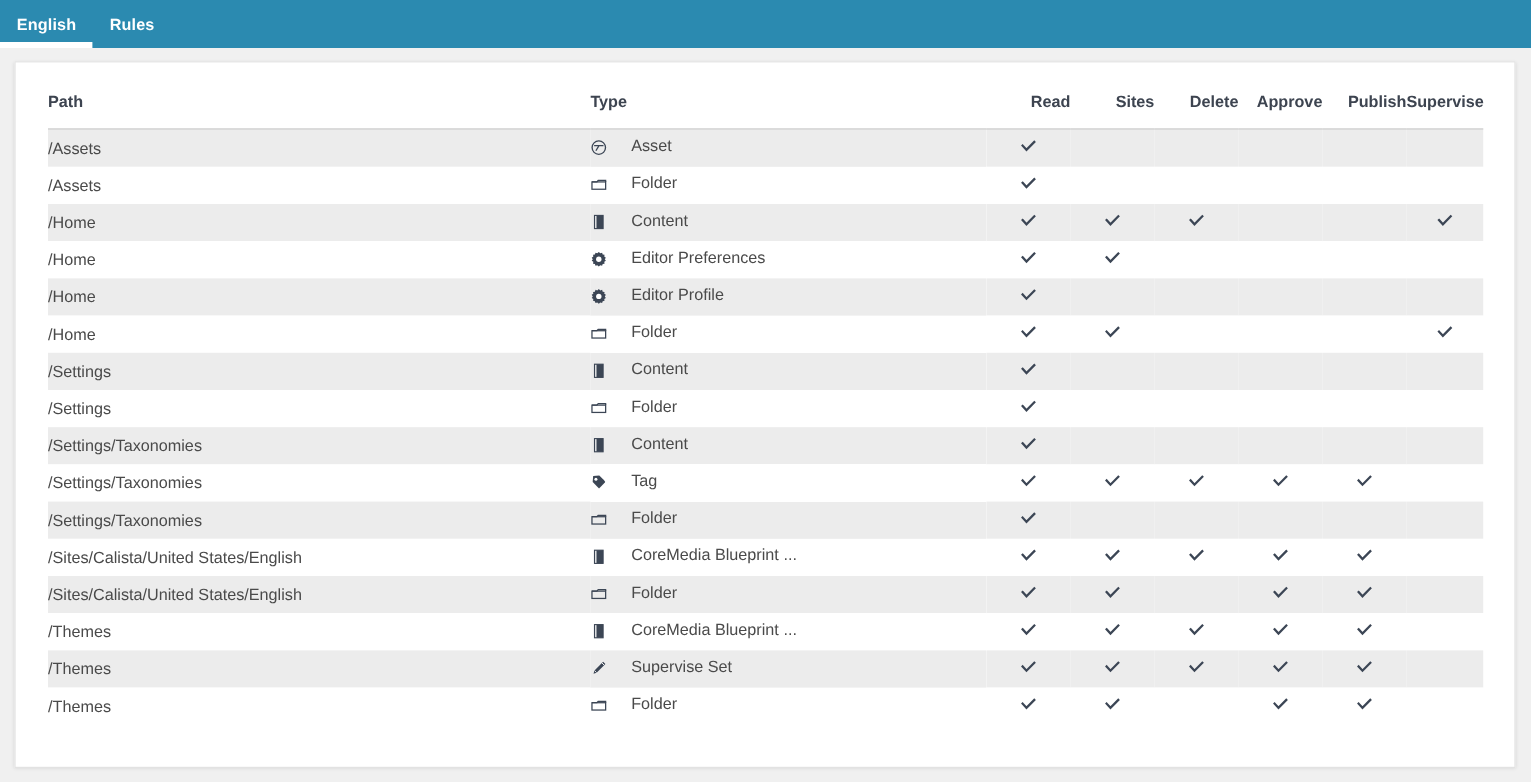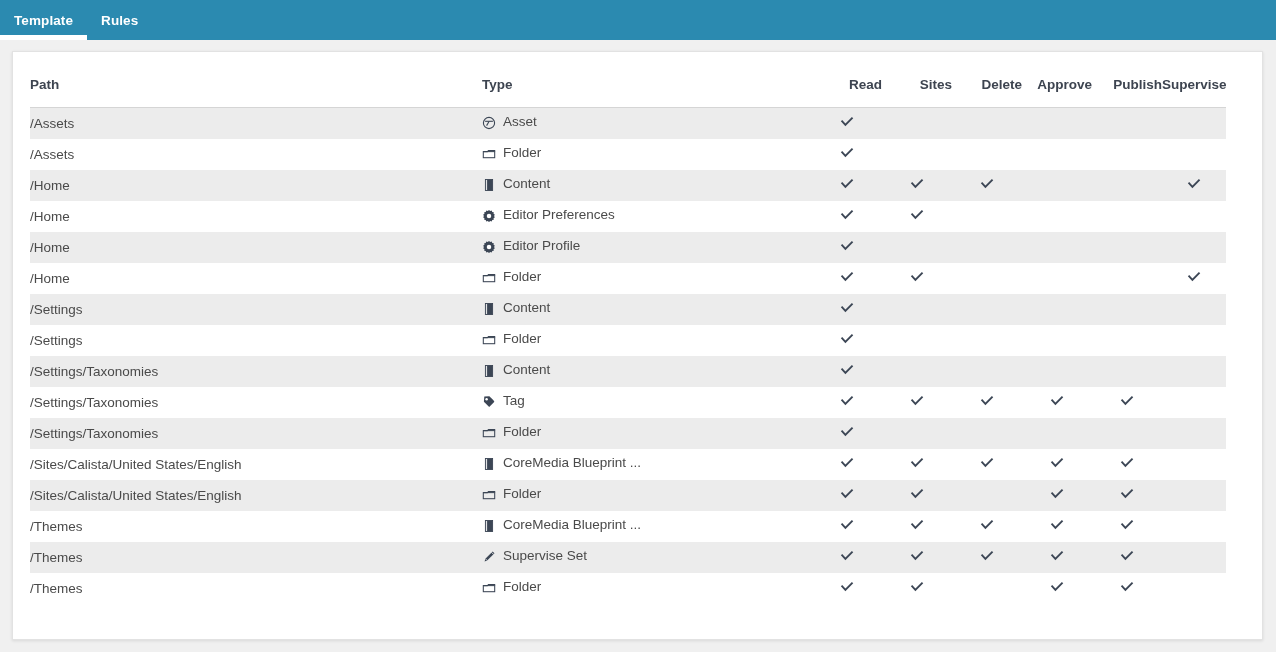--- a/index.html
+++ b/index.html
@@ -47,21 +47,21 @@
     left: 12px; top: 51px;
     width: 1251px; height: 589px;
     background: #ffffff;
     border: 1px solid #e2e2e2;
     box-shadow: 0 1px 3px rgba(0,0,0,0.10);
   }
 
   
   table.perm {
     position: absolute;
-    left: 17px; top: 0px;
+    left: 27px; top: 0px;
     width: 1196px;
     border-collapse: collapse;
     table-layout: fixed;
   }
   table.perm thead th {
     font-size: 13.5px;
     font-weight: bold;
     color: #3d4450;
     text-align: left;
     padding: 25px 0 15px 0;
@@ -91,21 +91,21 @@
   }
   td.path { padding-left: 13px; white-space: nowrap; }
   td.type {
     white-space: nowrap;
     overflow: hidden;
     text-overflow: ellipsis;
     padding-right: 6px;
   }
   td.chk { text-align: center; }
 
-  .type-wrap { display: inline-flex; align-items: center; gap: 7px; }
+  .type-wrap { display: inline-flex; align-items: center; gap: 20px; }
   .type-icon {
     width: 14px; height: 14px;
     flex: 0 0 14px;
     display: inline-flex;
     align-items: center;
     justify-content: center;
     position: relative;
     top: 1px;
   }
   .type-icon svg { display: block; }
@@ -113,21 +113,21 @@
 
   .check { display: inline-block; width: 14px; height: 14px; }
   .check svg { display: block; }
   .blank { display: inline-block; width: 14px; height: 14px; }
 </style>
 </head>
 <body>
 
 <div class="tabbar" id="tab-bar">
     <div class="tab">
-      <span>Template</span>
+      <span>English</span>
       <span class="tab-underline"></span>
     </div>
     <div class="tab no-underline">
       <span>Rules</span>
     </div>
   </div>
 
 <div class="card">
   <table class="perm">
     <colgroup>

